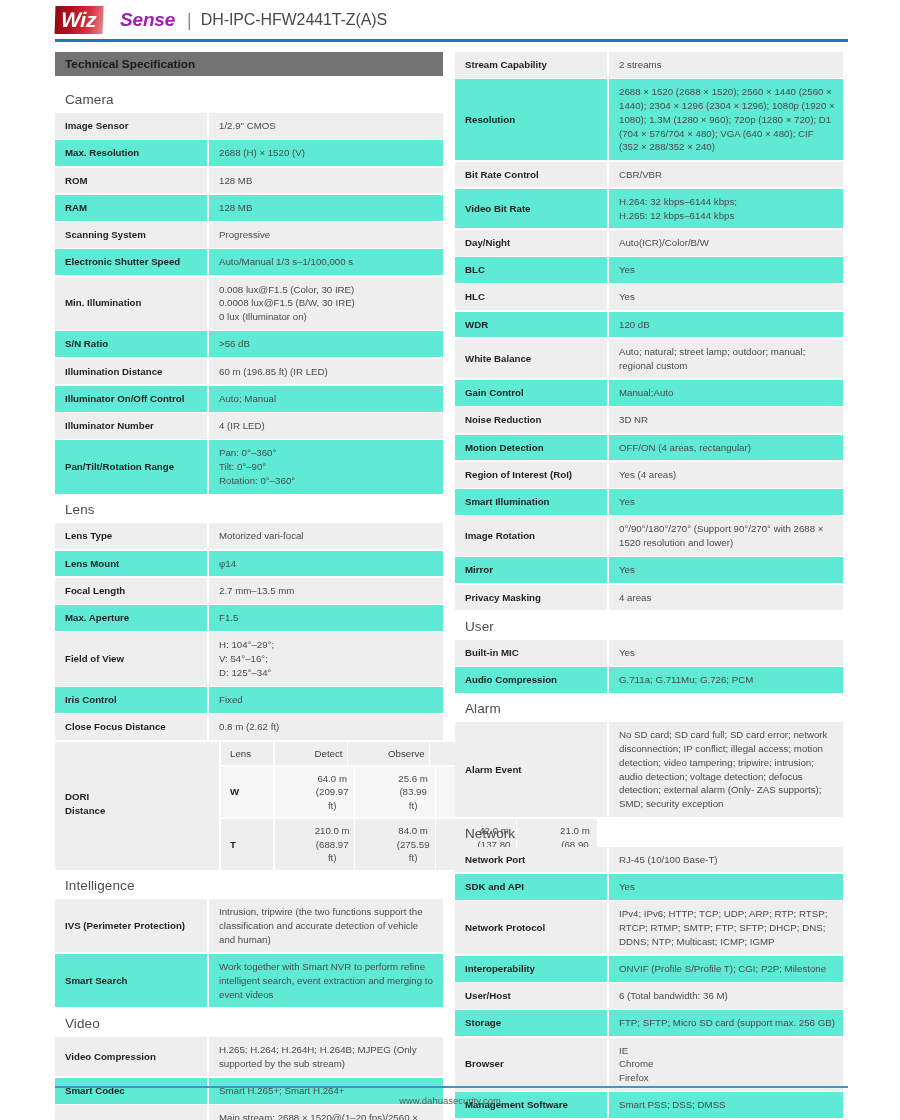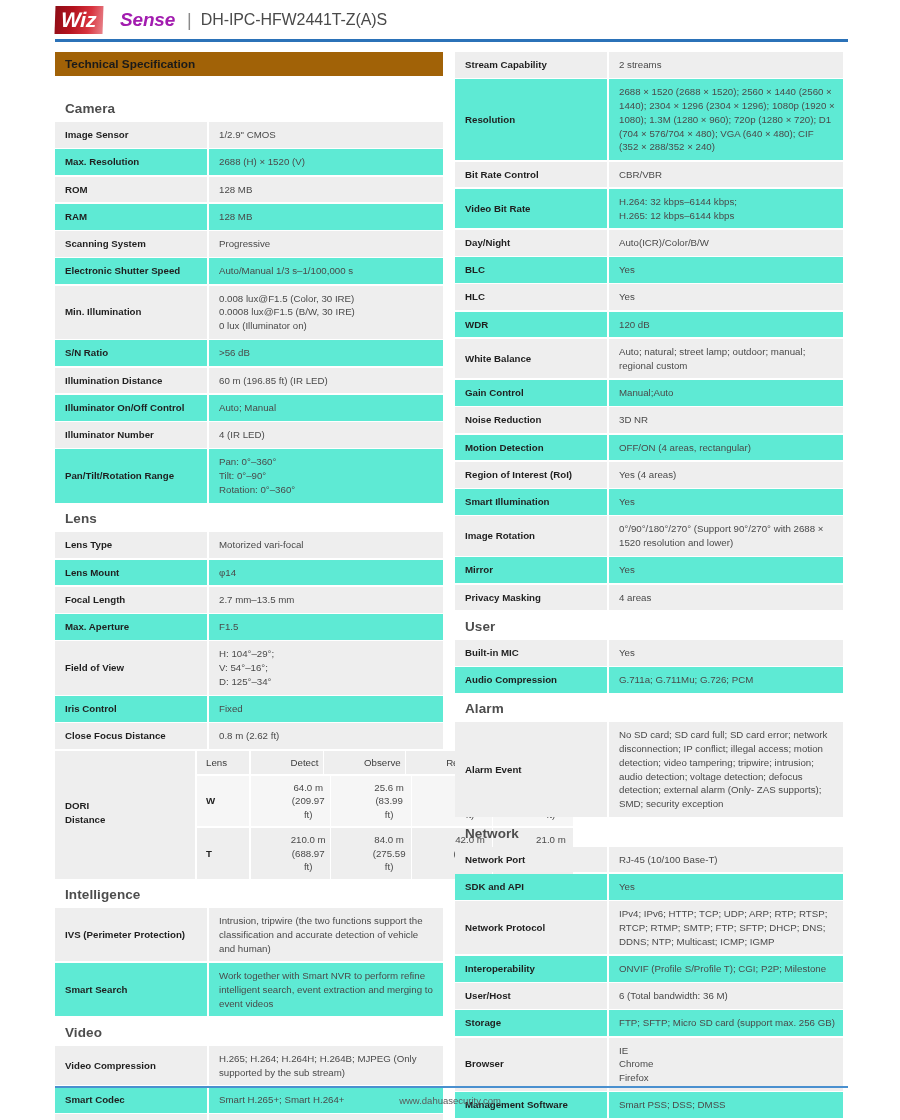--- a/index.html
+++ b/index.html
@@ -69,33 +69,33 @@
     left: 0;
     right: 0;
     display: flex;
     gap: 12px;
     padding: 0 52px 0 55px;
   }
   .col { width: 388px; flex: none; }
 
   
   .spec-band {
-    background: #a16207;
+    background: #737373;
     color: #1a1a1a;
     font-weight: bold;
     font-size: 11.8px;
     padding: 5px 0 5px 10px;
-    margin-bottom: 18px;
+    margin-bottom: 9px;
   }
 
   
   .group-head {
     font-size: 13.5px;
     color: #4d4d4d;
-    font-weight: 700;
+    font-weight: 400;
     padding: 7px 0 6px 10px;
     letter-spacing: 0.1px;
   }
 
   
   .spec-table { width: 100%; }
   .spec-row { display: flex; align-items: stretch; margin-bottom: 1.5px; }
   .spec-row .lbl,
   .spec-row .val {
     background: #eeeeee;
@@ -116,21 +116,21 @@
   }
   .spec-row .val {
     flex: 1;
     color: #4a4a4a;
     white-space: pre-line;
   }
 
   
   .dori-row { display: flex; margin-bottom: 1.5px; }
   .dori-label {
-    width: 140px;
+    width: 164px;
     flex: none;
     background: #eeeeee;
     font-size: 9.7px;
     font-weight: bold;
     color: #1f1f1f;
     padding: 6px 8px 10px 10px;
     margin-right: 2px;
     display: flex;
     align-items: center;
     white-space: pre-line;

